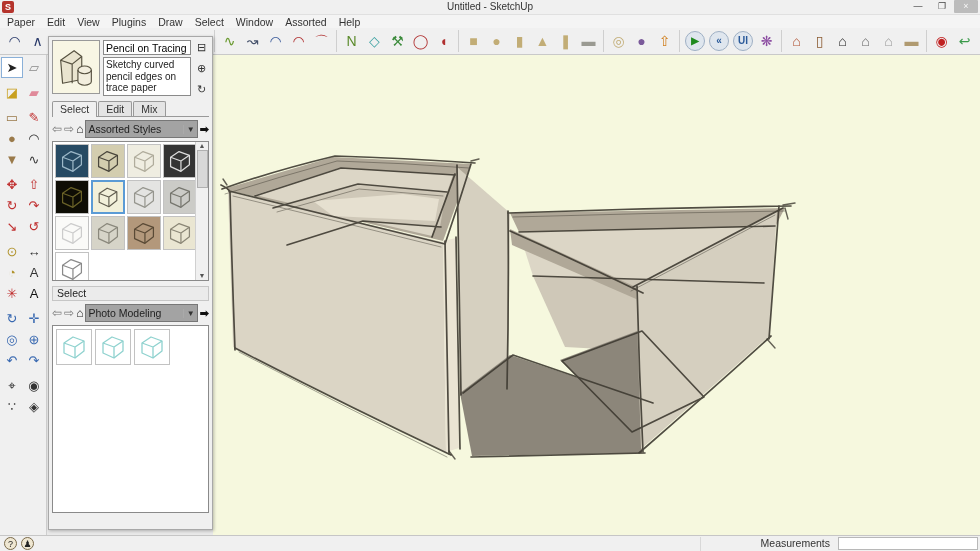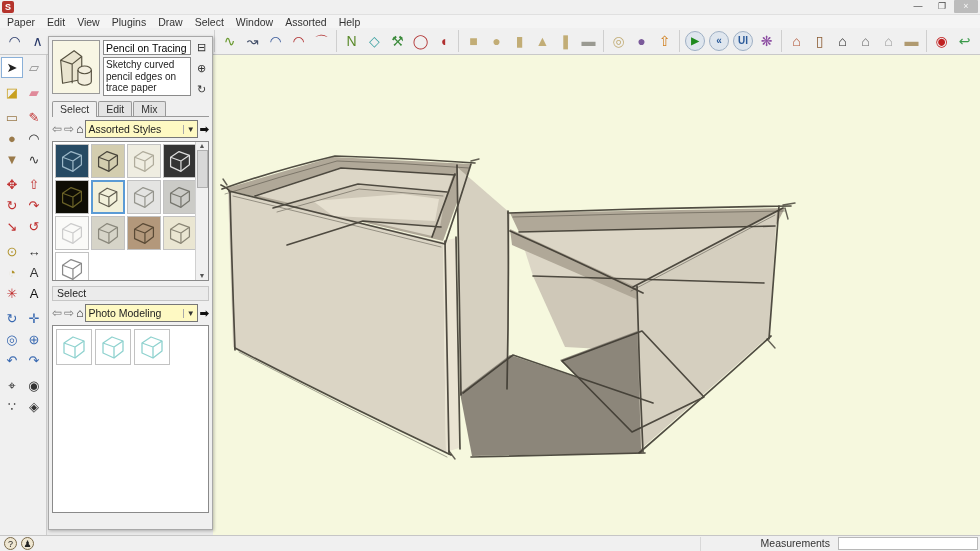--- a/index.html
+++ b/index.html
@@ -53,21 +53,21 @@
           color:#222;overflow:hidden;}
   .p-sideicons{width:15px;display:flex;flex-direction:column;justify-content:space-between;align-items:center;padding:1px 0;}
   .p-sideicon{font-size:11px;line-height:12px;color:#333;}
   .p-tabs{display:flex;margin-top:4px;border-bottom:1px solid #999;height:16px;align-items:flex-end;}
   .p-tab{padding:1px 7px;border:1px solid #999;border-bottom:none;background:#e4e4e4;margin-right:1px;
          border-radius:2px 2px 0 0;font-size:10.5px;color:#333;}
   .p-tab.active{background:#f0f0f0;font-weight:normal;position:relative;top:1px;padding-bottom:2px;}
   .p-nav{display:flex;align-items:center;gap:2px;height:20px;margin-top:2px;}
   .nav-arrow{font-size:12px;color:#777;line-height:16px;}
   .nav-home{font-size:12px;color:#222;}
-  .p-select{flex:1;height:16px;background:#fef9c3;border:1px solid #777;display:flex;align-items:center;
+  .p-select{flex:1;height:16px;background:#a3a3a3;border:1px solid #777;display:flex;align-items:center;
             justify-content:space-between;padding:0 2px;min-width:0;}
   .p-select .val{font-size:10.5px;white-space:nowrap;overflow:hidden;}
   .p-select .dd{font-size:8px;color:#333;border-left:1px solid #aaa;padding-left:3px;margin-left:2px;}
   .detail-arrow{font-size:11px;color:#111;font-weight:bold;}
   .style-grid-box{position:relative;margin-top:2px;height:140px;background:#fff;border:1px solid #8a8a8a;
                   box-sizing:border-box;overflow:hidden;}
   .style-grid{position:absolute;left:2px;top:2px;display:grid;grid-template-columns:repeat(4,34px);gap:2px;}
   .sthumb{width:34px;height:34px;border:1px solid #c2c2c2;box-sizing:border-box;}
   .sthumb.sel{border:2px solid #5b9bd5;}
   .vscroll{position:absolute;right:0;top:0;width:13px;height:100%;background:#f0f0f0;border-left:1px solid #d0d0d0;
@@ -88,20 +88,21 @@
   .sb-label{position:absolute;right:150px;top:1px;}
   .sb-input{position:absolute;right:2px;top:1px;width:140px;height:13px;background:#fff;
             border:1px solid #b8b8b8;box-sizing:border-box;}
   .sb-div{position:absolute;top:1px;width:1px;height:14px;background:#d8d8d8;}
 </style>
 </head>
 <body>
 
 <div class="titlebar">
   <div class="tb-logo">S</div>
+  <div class="tb-title">Untitled - SketchUp</div>
   <div class="win-btns">
     <div class="win-btn">—</div>
     <div class="win-btn">❐</div>
     <div class="win-btn close">×</div>
   </div>
 </div>
 
 <div class="menubar">
   <span class="menu-item">Paper</span>
   <span class="menu-item">Edit</span>

